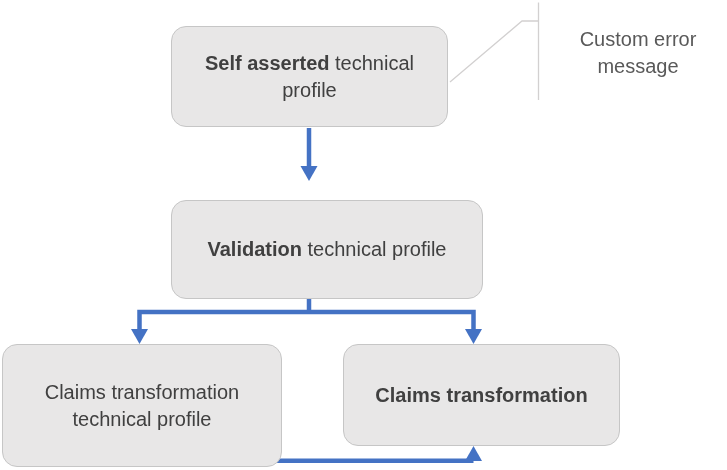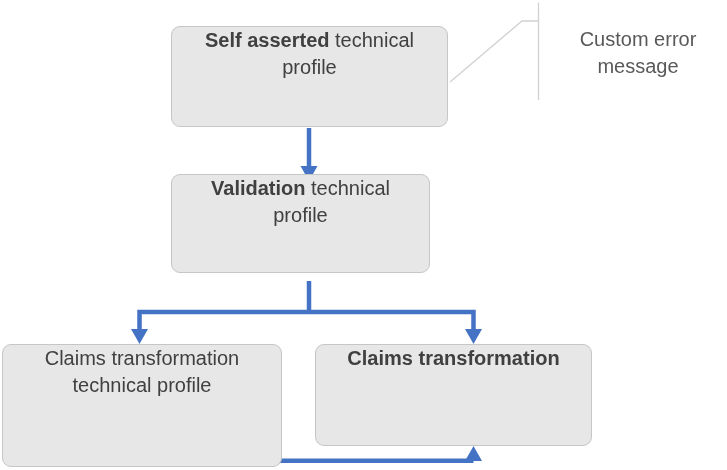--- a/index.html
+++ b/index.html
@@ -13,35 +13,35 @@
     height: 470px;
     background: var(--canvas-bg, #ffffff);
     font-family: "Liberation Sans", sans-serif;
     overflow: hidden;
   }
   .node {
     position: absolute;
     box-sizing: border-box;
     background: var(--box-fill, #e8e7e7);
     border: 1px solid var(--box-border, #c6c6c6);
-    border-radius: 9px;
+    border-radius: 15px;
     display: flex;
-    align-items: flex-start;
+    align-items: center;
     justify-content: center;
     text-align: center;
     font-size: 20px;
     line-height: 27px;
     color: var(--box-text, #404040);
     padding: 0 12px;
   }
   .node b { font-weight: 700; }
   #node-self-asserted   { left: 171px; top: 26px;  width: 277px; height: 101px; }
-  #node-validation      { left: 171px; top: 174px; width: 259px; height: 99px;  }
+  #node-validation      { left: 171px; top: 200px; width: 312px; height: 99px;  }
   #node-claims-tp       { left: 2px;   top: 344px; width: 280px; height: 123px; }
-  #node-claims-transform{ left: 315px; top: 344px; width: 277px; height: 102px; }
+  #node-claims-transform{ left: 343px; top: 344px; width: 277px; height: 102px; }
 
   .callout-label {
     position: absolute;
     left: 548px;
     top: 26px;
     width: 180px;
     text-align: center;
     font-size: 20px;
     line-height: 27px;
     color: var(--callout-text, #595959);

